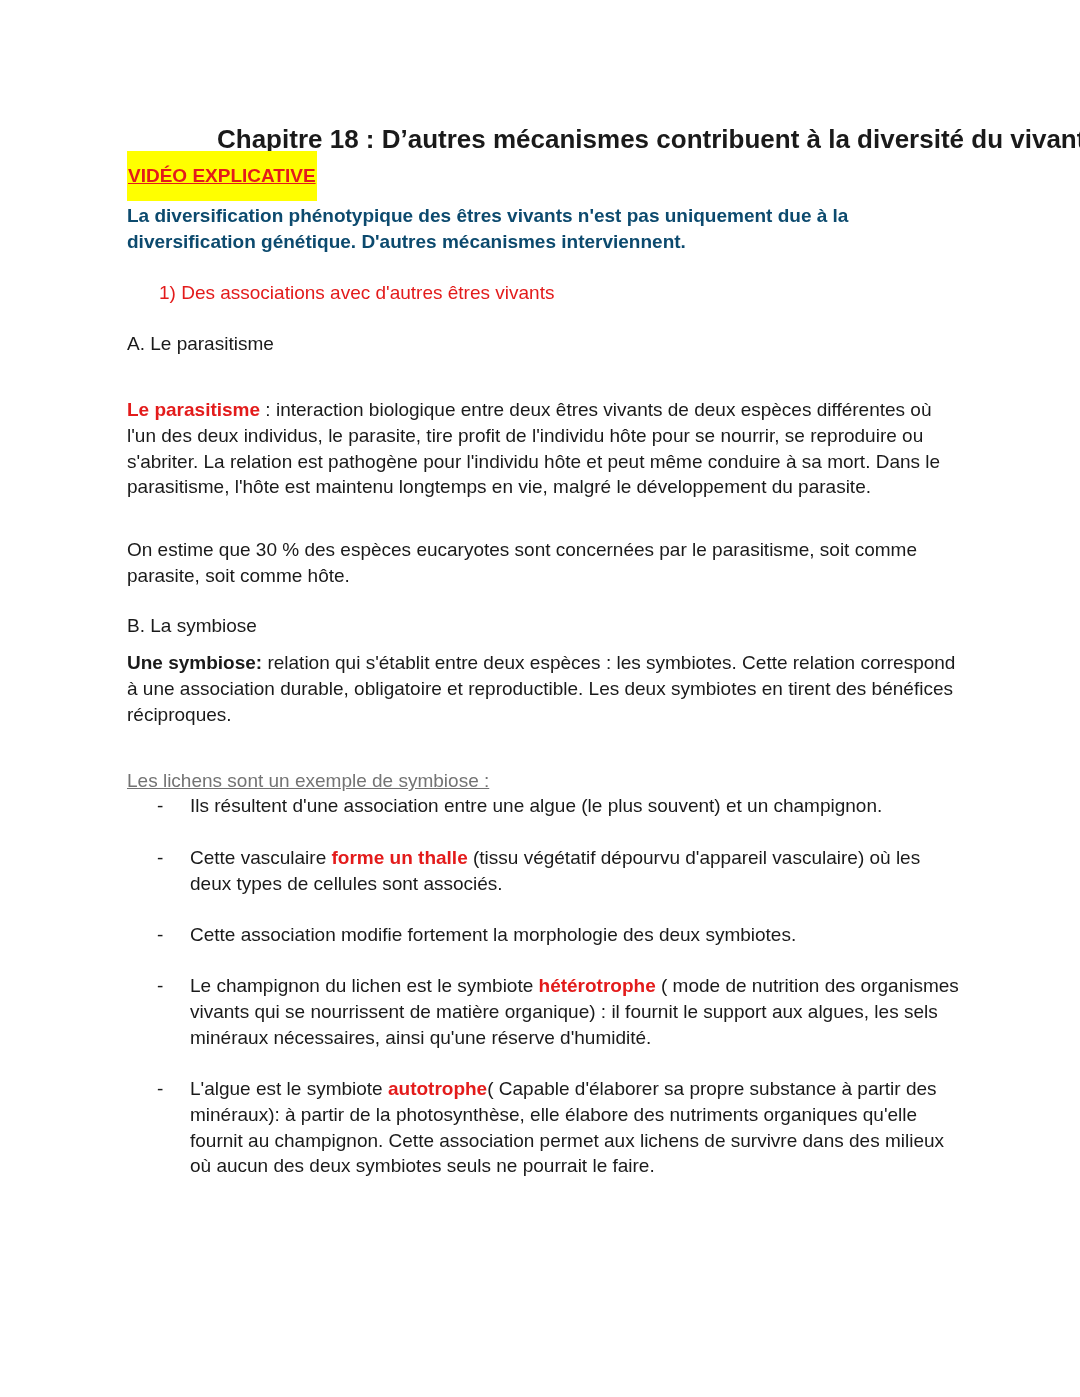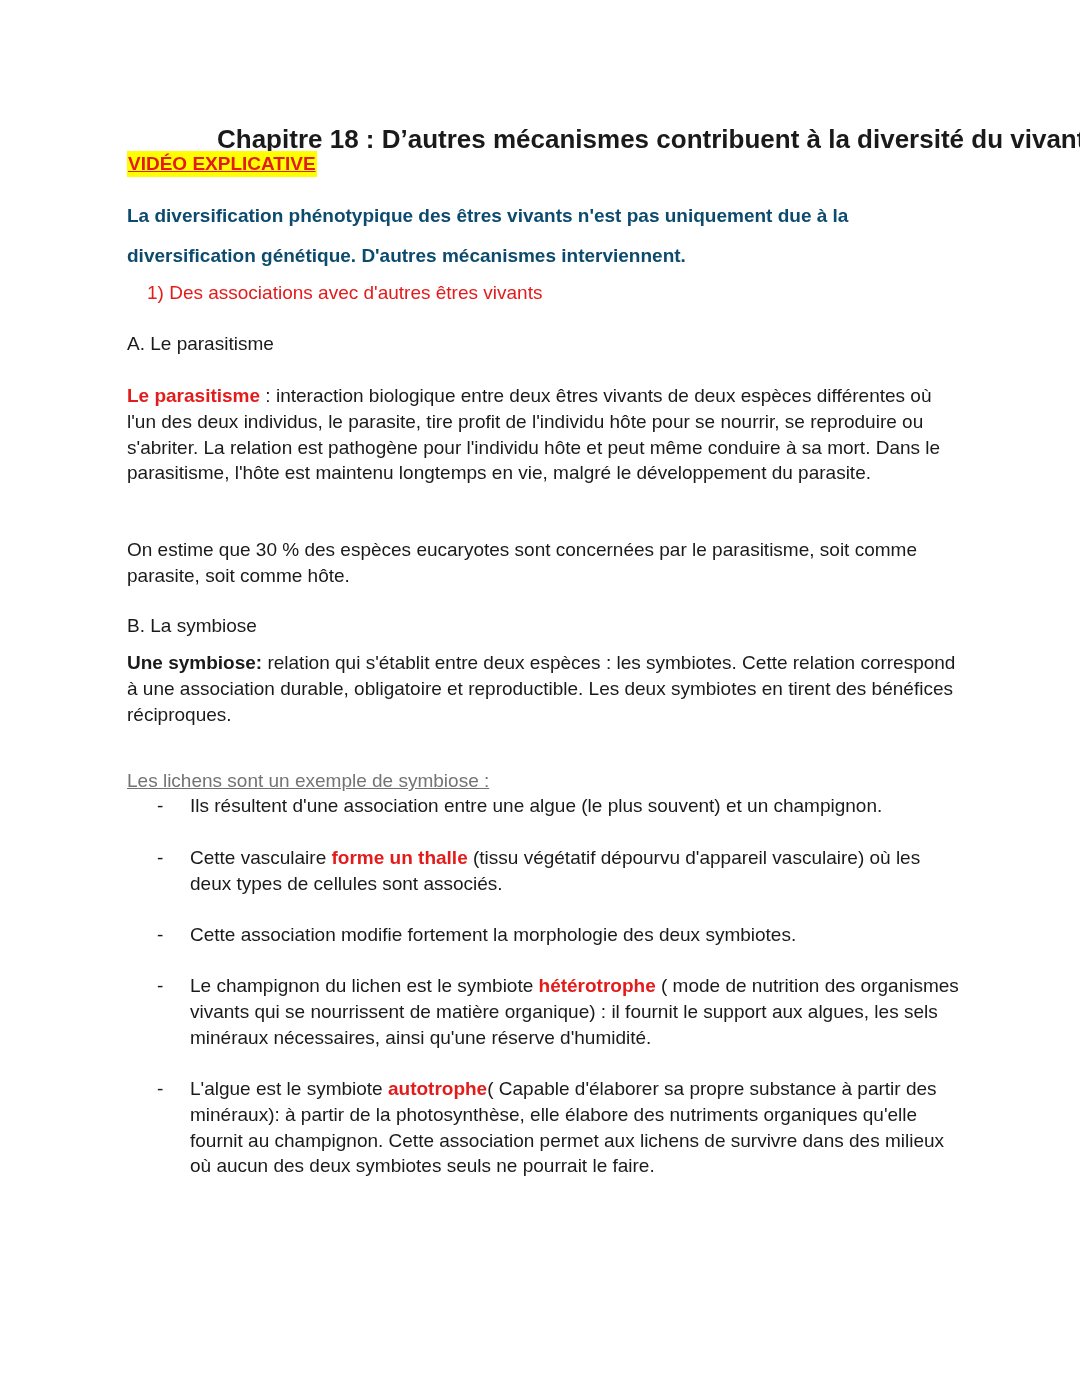--- a/index.html
+++ b/index.html
@@ -7,48 +7,48 @@
       width: 1080px; height: 1397px; position: relative; overflow: hidden;
       font-family: "Liberation Sans", sans-serif; color: #1a1a1a;
       font-size: 19px;
     }
     .page { position: absolute; left: 127px; top: 0; width: 830px; }
     .line { position: absolute; white-space: nowrap; line-height: 26px; }
     .title { font-weight: bold; left: 90px; top: 126px; font-size: 26px; }
     .video-link {
       left: 0; top: 151px; font-weight: bold; color: #e31b1b;
       background: #ffff00; text-decoration: underline; text-decoration-color: #e31b1b;
-      padding: 0 1px;
+      padding: 12px 1px;
     }
     .red { color: #e31b1b; }
     .bold { font-weight: bold; }
     .intro { left: 0; font-weight: bold; color: #0c4a6e; }
-    .section-num { left: 20px; top: 280px; color: #e31b1b; text-align: center; }
+    .section-num { left: 32px; top: 280px; color: #e31b1b; text-align: center; }
     .heading { left: 0; font-weight: normal; }
     .para { position: absolute; left: 0; width: 830px; line-height: 25.8px; white-space: normal; }
     .u-red { color: #737373; text-decoration: underline; }
     .bullet { position: absolute; left: 30px; width: 800px; }
     .bullet .dash { position: absolute; left: 0; top: 0; line-height: 25.8px; }
     .bullet .text { position: absolute; left: 33px; width: 770px; line-height: 25.8px; }
   </style>
 </head>
 <body>
 
 <div class="page">
   <div class="line title">Chapitre 18 : D’autres mécanismes contribuent à la diversité du vivant</div>
   <a class="line video-link">VIDÉO EXPLICATIVE</a>
 
   <div class="line intro" style="top:203px">La diversification phénotypique des êtres vivants n'est pas uniquement due à la</div>
-  <div class="line intro" style="top:243px">diversification génétique. D'autres mécanismes interviennent.</div>
+  <div class="line intro" style="top:229px">diversification génétique. D'autres mécanismes interviennent.</div>
 
   <div class="line section-num">1)  Des associations avec d'autres êtres vivants</div>
 
   <div class="line heading" style="top:331px">A. Le parasitisme</div>
 
-  <div class="para" style="top:383px">
+  <div class="para" style="top:397px">
     <span class="red bold">Le parasitisme</span><span> :  interaction biologique entre deux êtres vivants de deux espèces différentes où l'un des deux individus, le parasite, tire profit de l'individu hôte pour se nourrir, se reproduire ou s'abriter. La relation est pathogène pour l'individu hôte et peut même conduire à sa mort. Dans le parasitisme, l'hôte est maintenu longtemps en vie, malgré le développement du parasite.</span>
   </div>
 
   <div class="para" style="top:537px">On estime que 30 % des espèces eucaryotes sont concernées par le parasitisme, soit comme parasite, soit comme hôte.</div>
 
   <div class="line heading" style="top:613px">B. La symbiose</div>
 
   <div class="para" style="top:650px">
     <span class="bold">Une symbiose:</span><span>  relation qui s'établit entre deux espèces : les symbiotes. Cette relation correspond à une association durable, obligatoire et reproductible. Les deux symbiotes en tirent des bénéfices réciproques.</span>
   </div>

